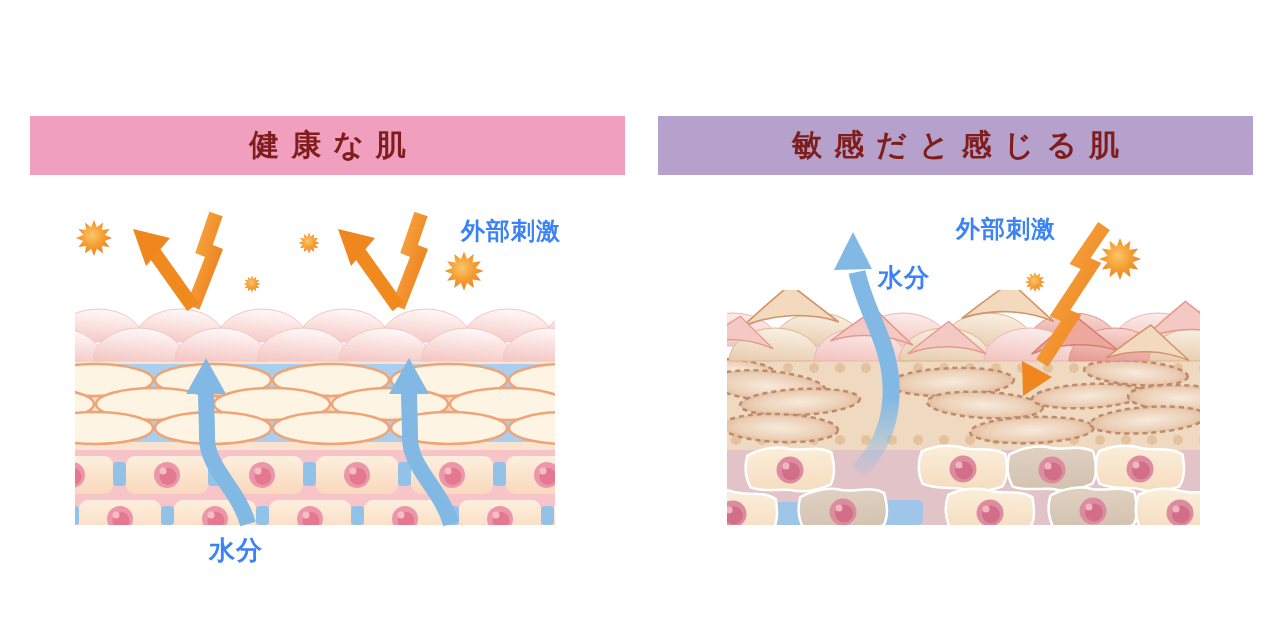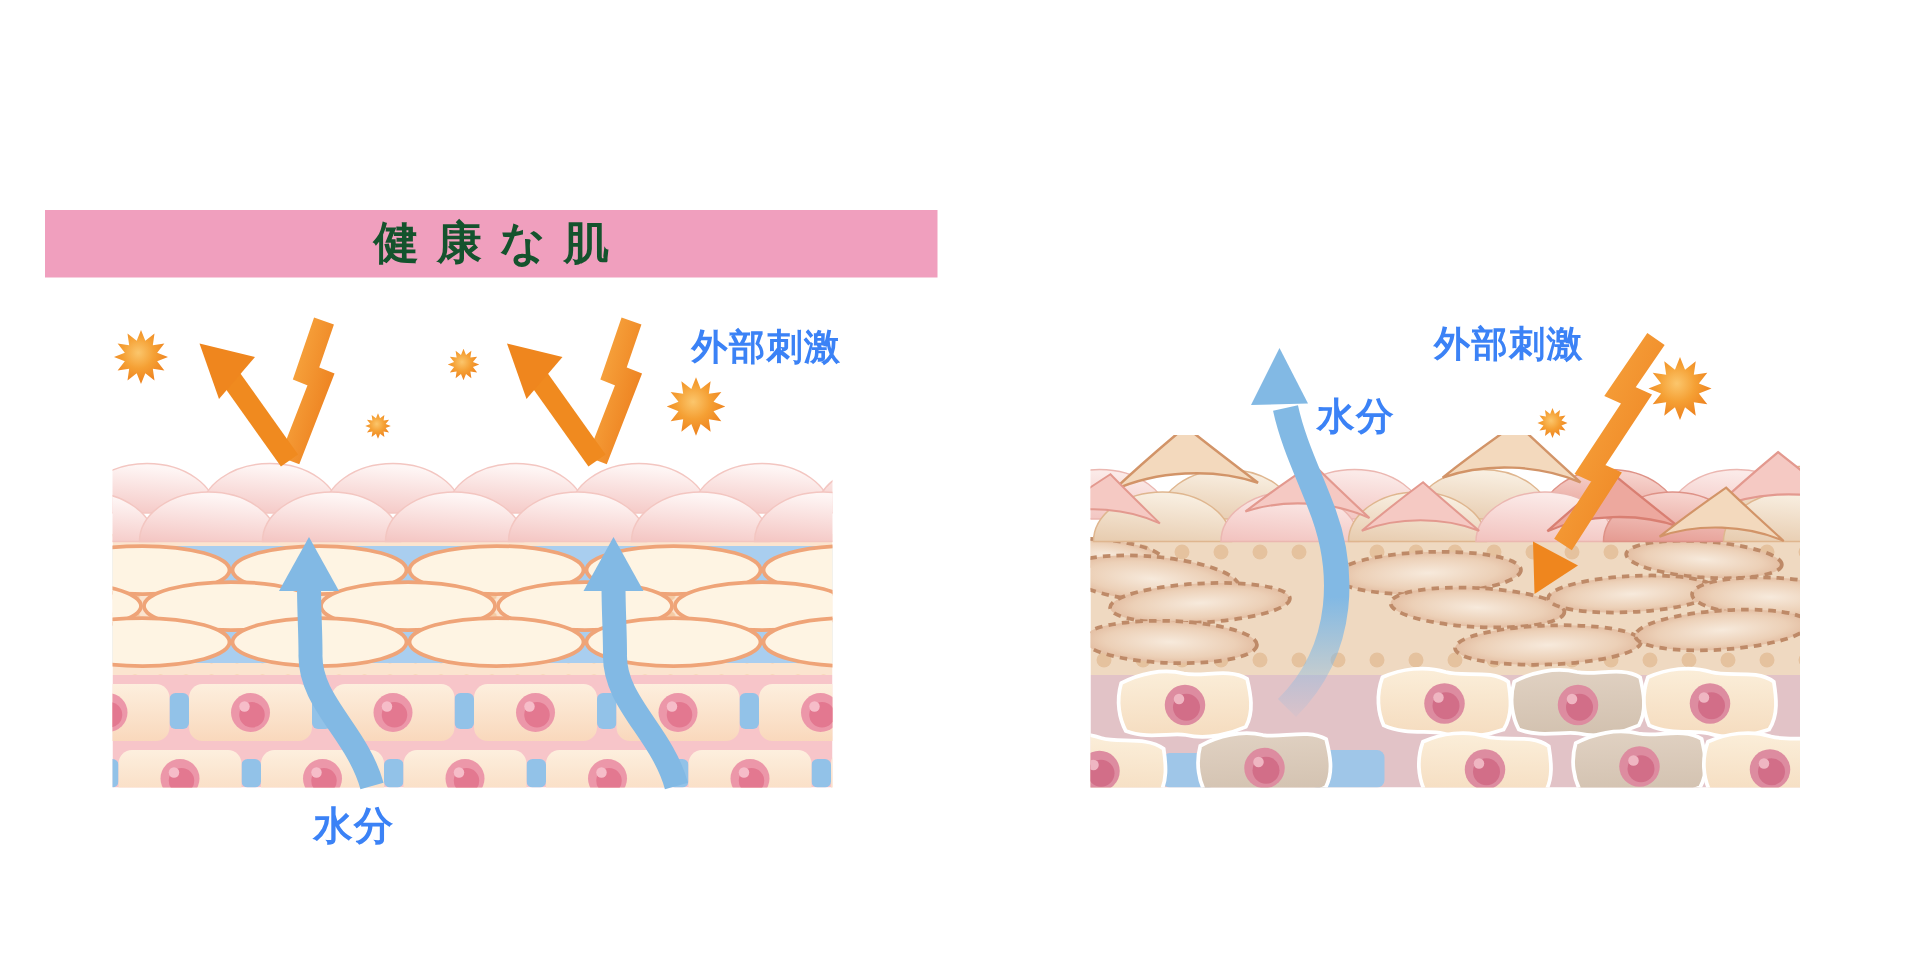--- a/index.html
+++ b/index.html
@@ -2,43 +2,46 @@
 <html><head>
 <meta charset="utf-8">
 <style>
   html,body{margin:0;padding:0;background:#ffffff;}
   .stage{
     position:relative;width:1280px;height:640px;background:#ffffff;
     font-family:"Liberation Sans","DejaVu Sans",sans-serif;overflow:hidden;
   }
   .stage svg{position:absolute;left:0;top:0;}
   .hdr{
-    position:absolute;top:116px;width:595px;height:45px;
+    position:absolute;top:116px;width:595px;height:59px;
     display:flex;align-items:center;justify-content:center;
-    color:#14532d;font-size:30px;font-weight:bold;
-    letter-spacing:12px;text-indent:12px;z-index:2;margin-top:24px;
+    color:#7f1d1d;font-size:30px;font-weight:bold;
+    letter-spacing:12px;text-indent:12px;z-index:2;
   }
   .hdr-left{left:30px;background:#F09FBE;}
   .hdr-right{left:658px;background:#B5A1CB;}
   .lbl{
     position:absolute;color:#3b82f6;font-weight:bold;z-index:3;
     letter-spacing:1px;white-space:nowrap;
   }
   .lbl-ext-left{left:461px;top:215px;font-size:24px;}
   .lbl-water-left{left:209px;top:533px;font-size:26px;}
   .lbl-ext-right{left:956px;top:213px;font-size:24px;}
   .lbl-water-right{left:878px;top:261px;font-size:25px;}
 </style>
 </head>
 <body>
 
 <div class="stage">
 
   <div class="hdr hdr-left">
     <span>健康な肌</span>
+  </div>
+  <div class="hdr hdr-right">
+    <span>敏感だと感じる肌</span>
   </div>
 
   <div class="lbl lbl-ext-left">外部刺激</div>
   <div class="lbl lbl-water-left">水分</div>
   <div class="lbl lbl-ext-right">外部刺激</div>
   <div class="lbl lbl-water-right">水分</div>
 
   <svg width="1280" height="640" viewBox="0 0 1280 640">
     <defs>
       <radialGradient id="burstG" cx="0.45" cy="0.42" r="0.65">

